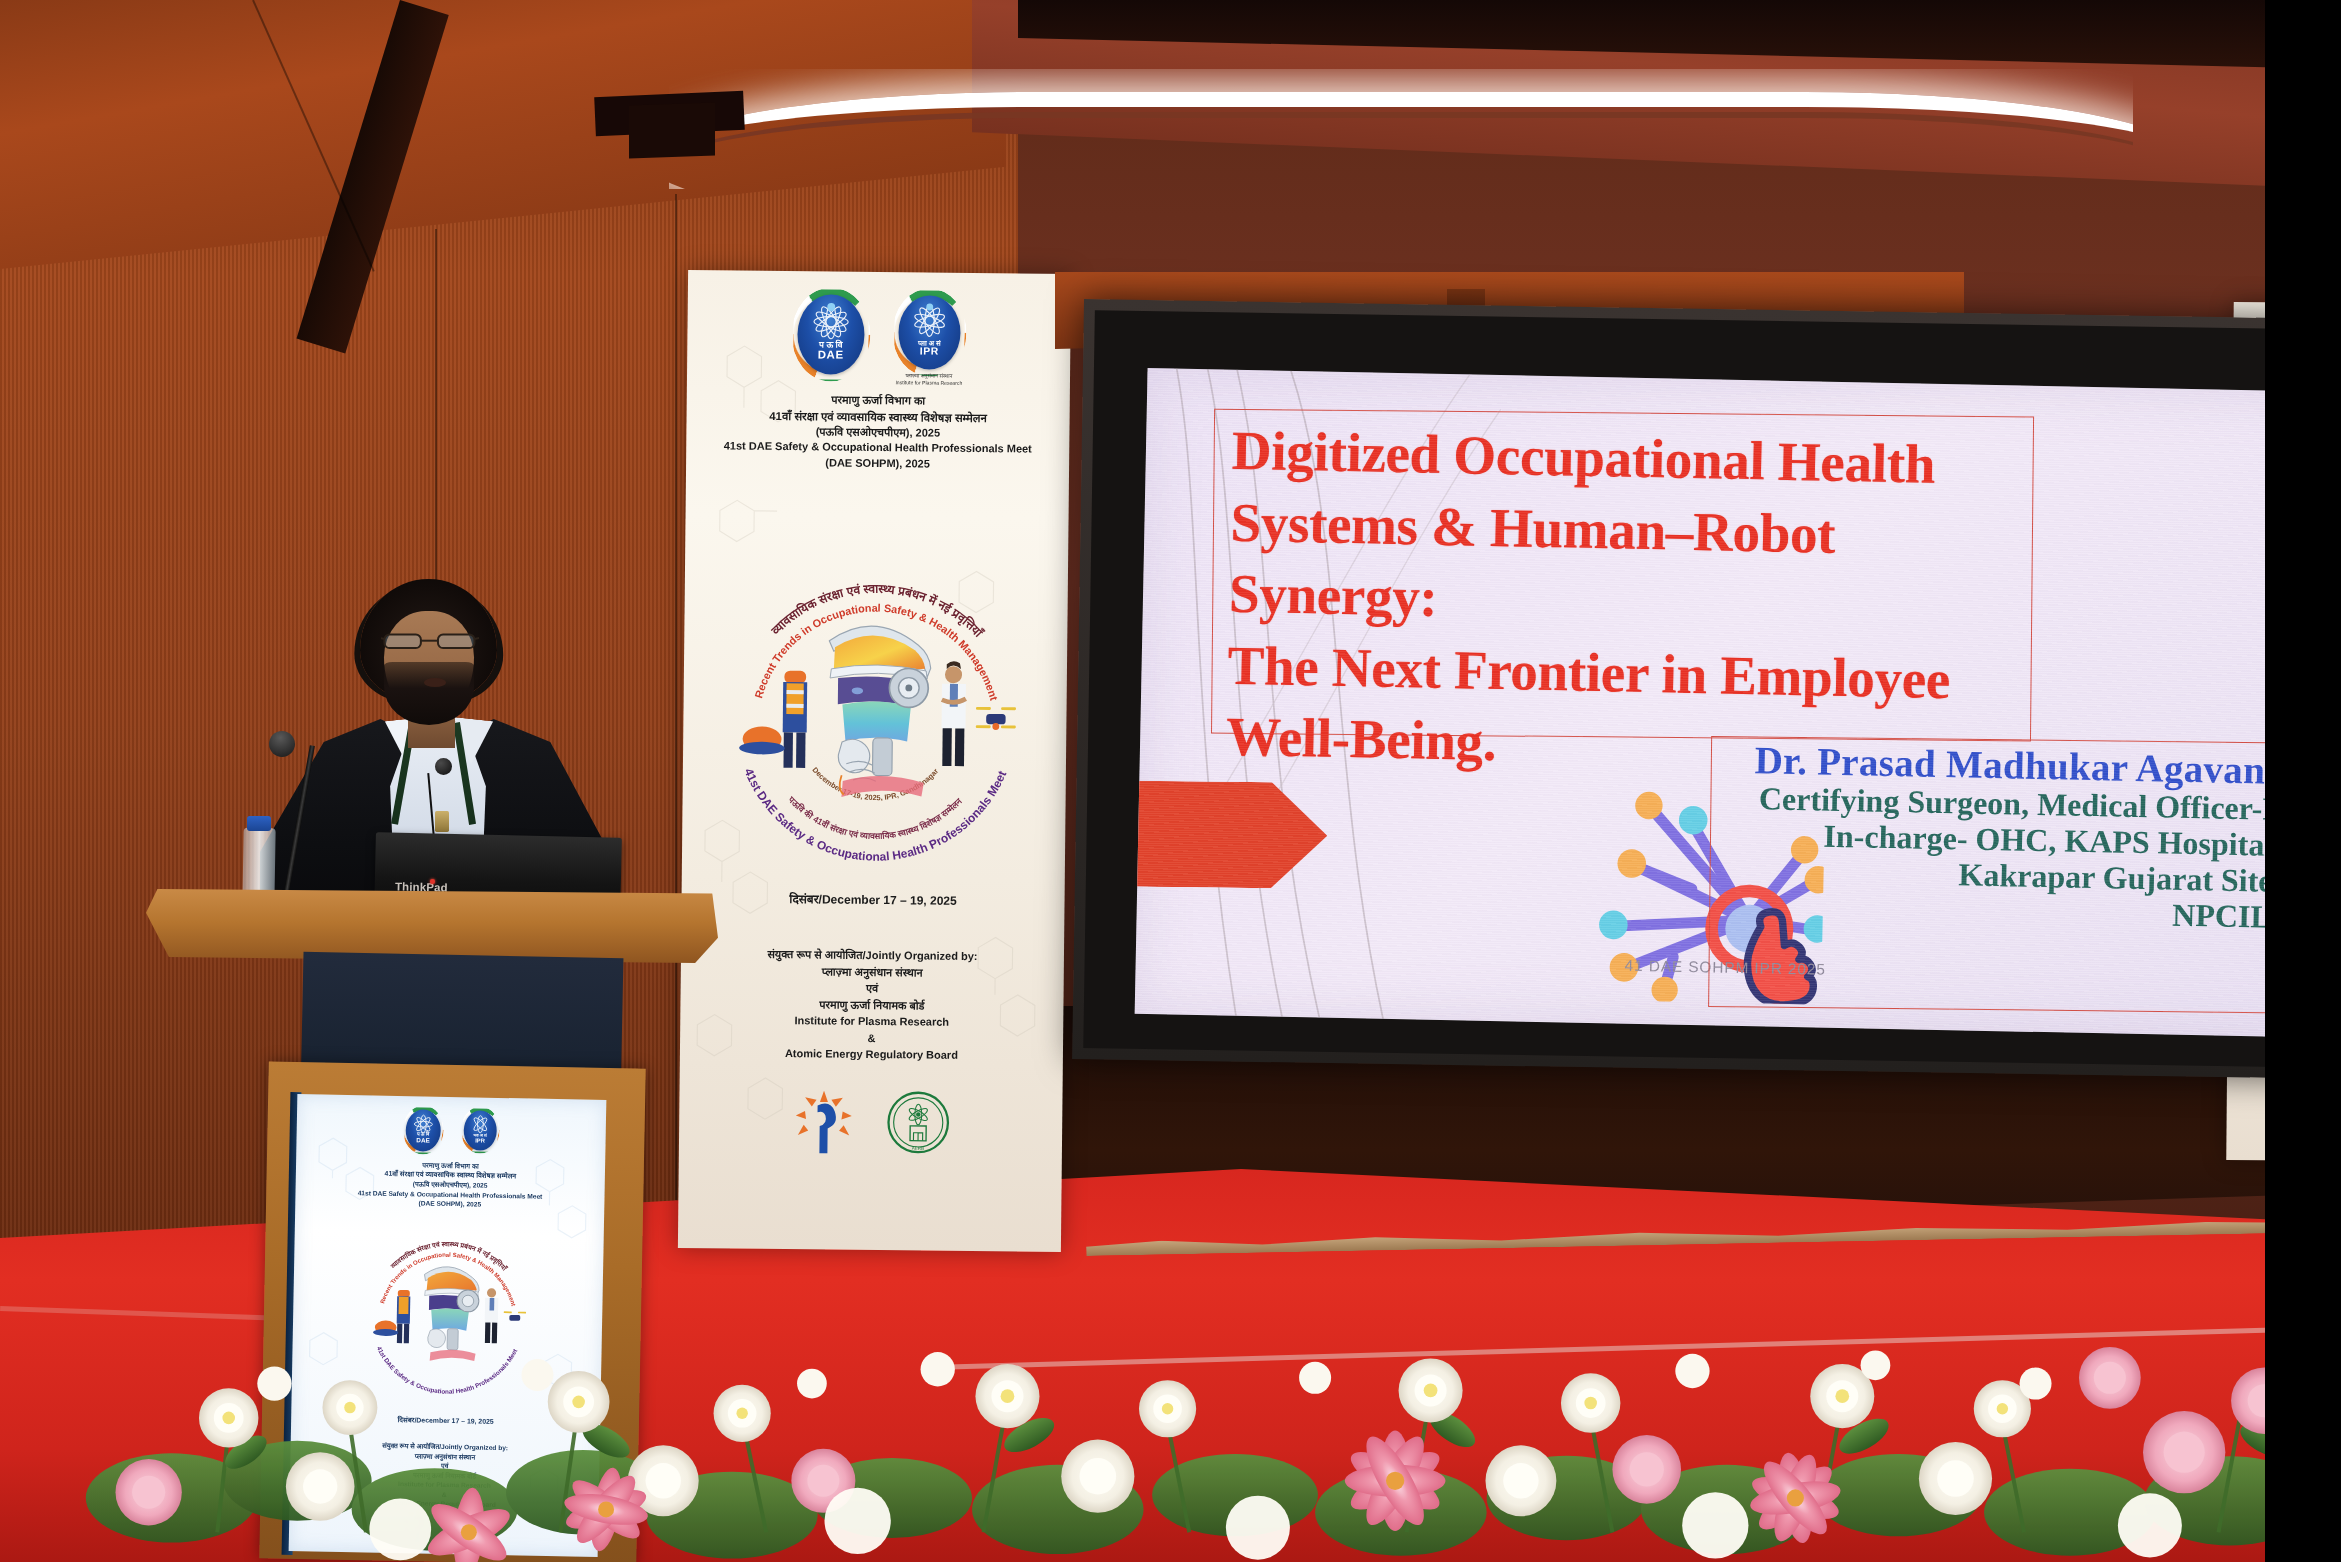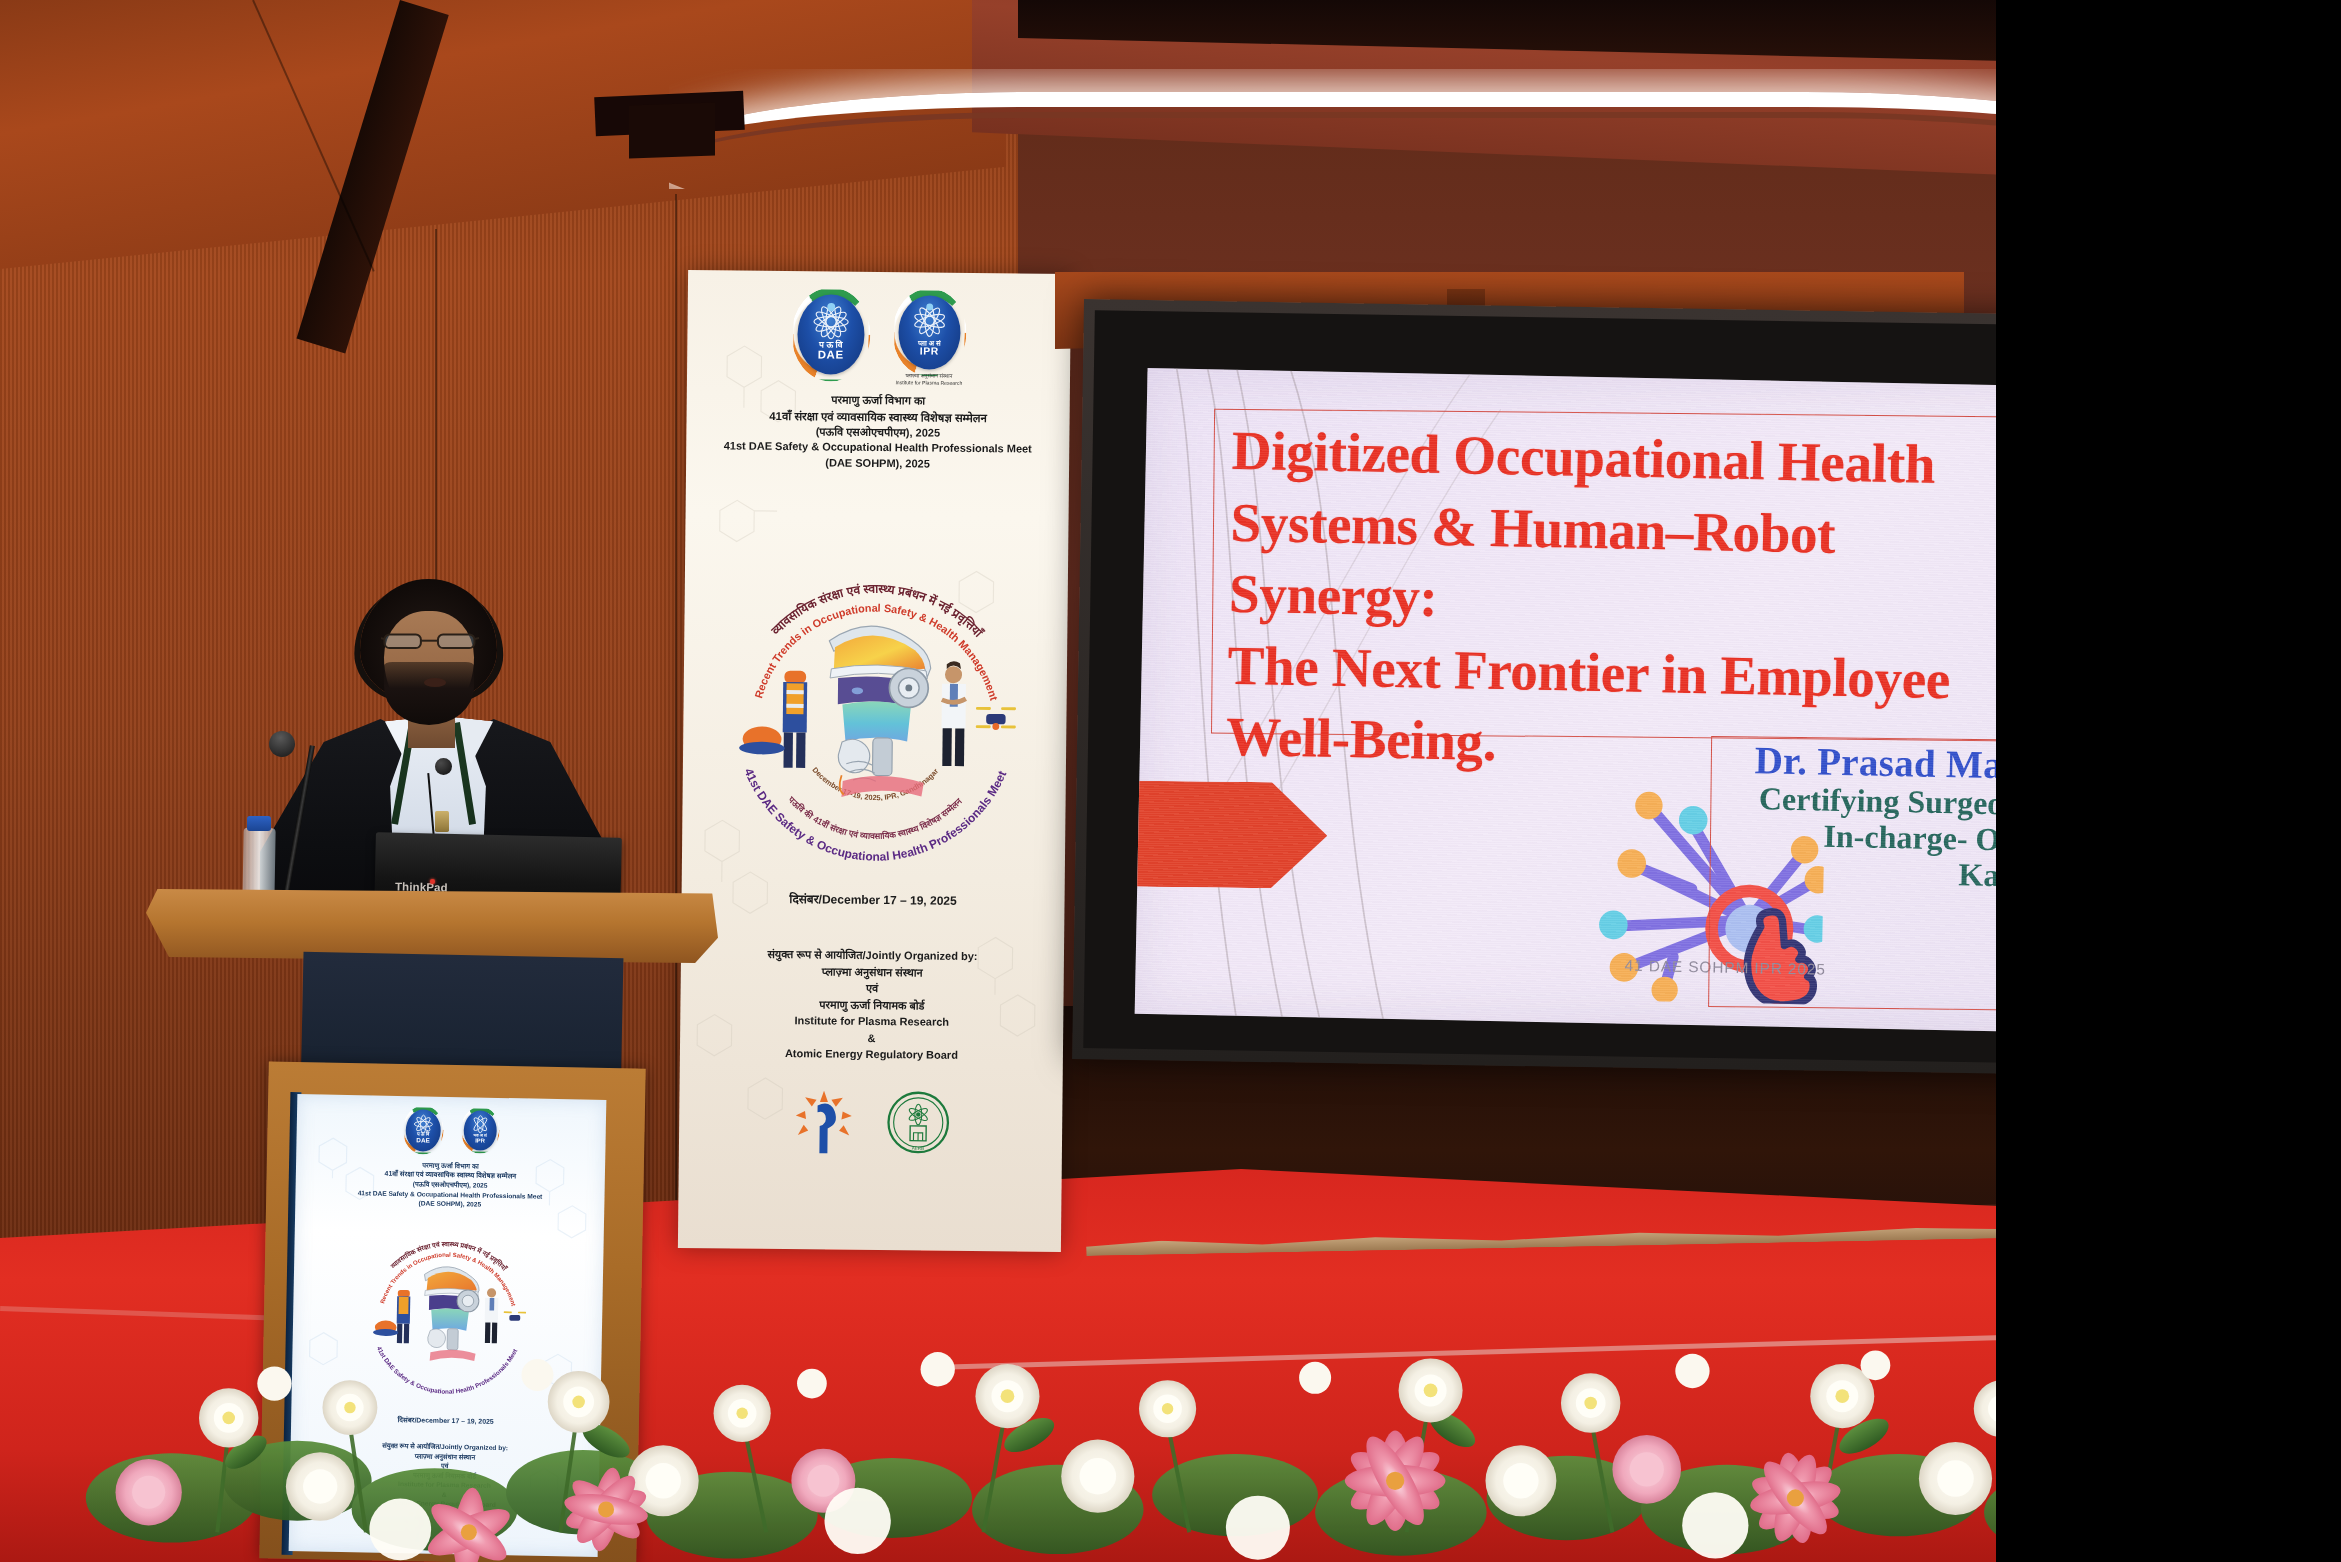--- a/index.html
+++ b/index.html
@@ -1,16 +1,16 @@
 <!DOCTYPE html>
 <html style="font-size:9.1px"><head>
 <meta charset="utf-8">
 <style>
   html,body{margin:0;padding:0;background:#000;}
-  #stage{position:relative;width:1996px;height:1562px;overflow:hidden;
+  #stage{position:relative;width:2265px;height:1562px;overflow:hidden;
          font-family:"Liberation Sans",sans-serif;background:#2a1208;}
 
   
   .wood-wall{position:absolute;background:
       repeating-linear-gradient(90deg,rgba(0,0,0,.10) 0 1.7px,rgba(255,255,255,.035) 1.7px 4px),
       linear-gradient(180deg,#8e3c16 0%,#a4481c 22%,#93401a 58%,#6d2d11 100%);}
   .dark-wall{position:absolute;background:linear-gradient(180deg,#5e2a18 0%,#793627 45%,#4a2014 100%);}
 
   .ceil-panelA{position:absolute;left:0;top:0;width:1006px;height:269px;
      background:linear-gradient(170deg,#8a3a16 0%,#a9481c 30%,#7c3313 100%);

